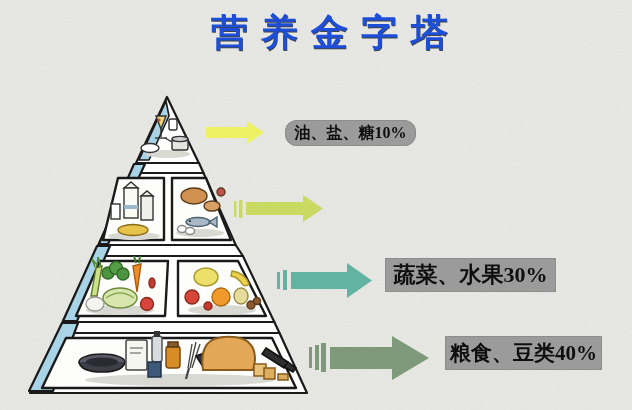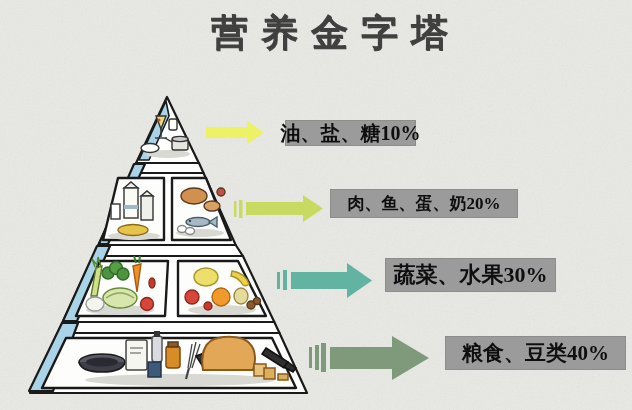--- a/index.html
+++ b/index.html
@@ -3,32 +3,32 @@
 <meta charset="utf-8">
 <style>
   html,body{margin:0;padding:0;}
   .stage{
     position:relative;width:632px;height:410px;overflow:hidden;
     background:#e9e9e5;font-family:"Liberation Serif",serif;
   }
   .art{position:absolute;left:0;top:0;width:632px;height:410px;}
   .title{
     position:absolute;left:40px;top:8px;width:592px;text-align:center;
-    font-size:37px;font-weight:bold;letter-spacing:13px;color:#404040;
+    font-size:37px;font-weight:bold;letter-spacing:13px;color:#1d4ed8;
     text-shadow:0.5px 0.5px 0 #444;white-space:nowrap;
   }
   .lbl{
     position:absolute;background:#9b9b9b;color:#0e0e0e;font-weight:bold;
     display:flex;align-items:center;justify-content:center;white-space:nowrap;
     box-shadow:0 0 0 1px #8d8d8d inset;
   }
-  #lbl1{left:285px;top:120px;width:131px;height:26px;font-size:20px;}
+  #lbl1{left:285px;top:120px;width:131px;height:26px;font-size:16px;border-radius:12px;}
   #lbl2{left:330px;top:189px;width:188px;height:29px;font-size:17px;}
   #lbl3{left:385px;top:258px;width:171px;height:34px;font-size:22px;}
-  #lbl4{left:445px;top:336px;width:181px;height:34px;font-size:21px;}
+  #lbl4{left:445px;top:336px;width:157px;height:34px;font-size:21px;}
 </style>
 </head>
 <body>
 
 <div class="stage">
 
   <svg class="art" viewBox="0 0 632 410">
     <defs>
       <filter id="paper" x="0" y="0" width="100%" height="100%">
         <feTurbulence type="fractalNoise" baseFrequency="0.75" numOctaves="3" stitchTiles="stitch"></feTurbulence>
@@ -187,17 +187,16 @@
         <rect x="321" y="343" width="5" height="29"></rect>
         <rect x="330" y="347" width="62" height="22"></rect>
         <polygon points="392,336 429,358 392,380"></polygon>
       </g>
     </g>
   </svg>
 
   <div class="title">营养金字塔</div>
 
   <div class="lbl" id="lbl1">油、盐、糖10%</div>
-  <div class="lbl" id="lbl2">肉、鱼、蛋、奶20%</div>
   <div class="lbl" id="lbl3">蔬菜、水果30%</div>
   <div class="lbl" id="lbl4">粮食、豆类40%</div>
 
 </div>
 
 </body></html>

